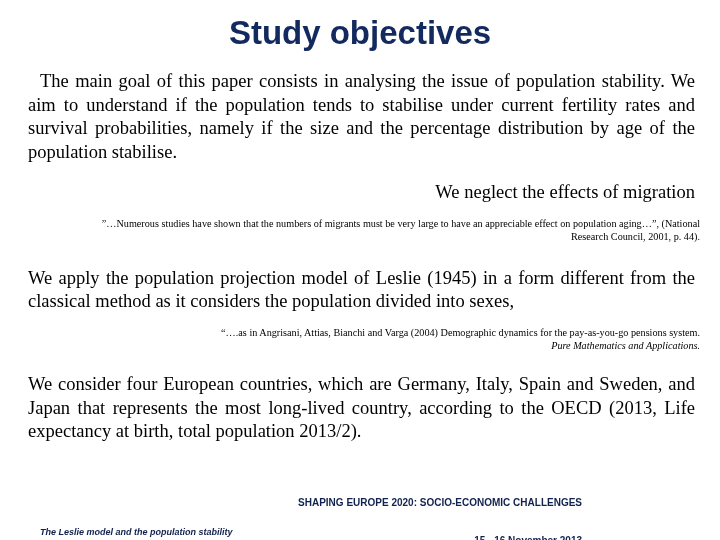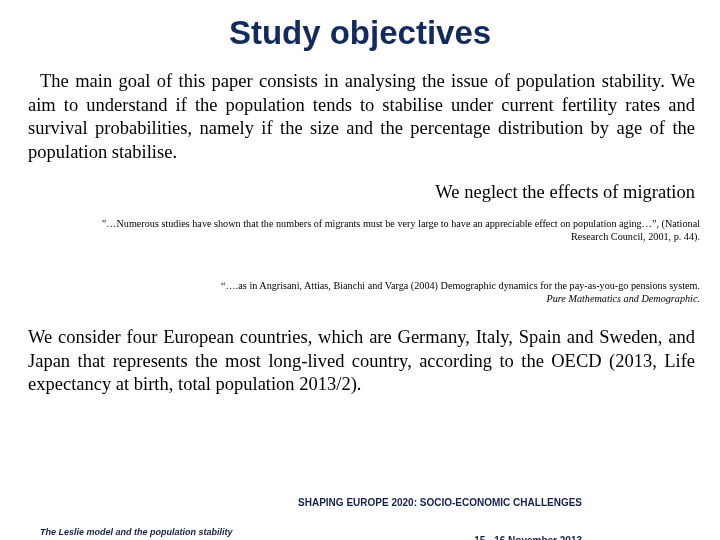--- a/index.html
+++ b/index.html
@@ -134,26 +134,27 @@
     <div class="gap-md"></div>
 
     <p class="heading-line">We neglect the effects of migration</p>
 
     <div class="gap-sm"></div>
 
     <p class="quote">”…Numerous studies have shown that the numbers of migrants must be very large to have an appreciable effect on population aging…”, (National Research Council, 2001, p. 44).</p>
 
     <div class="gap-xl"></div>
 
+    <p class="para">We apply the population projection model of Leslie (1945) in a form different from the classical method as it considers the population divided into sexes,</p>
 
     <div class="gap-sm"></div>
 
     <p class="quote">
       <span>“….as in Angrisani, Attias, Bianchi and Varga (2004) Demographic dynamics for the pay-as-you-go pensions system.</span><br>
-      <span class="italic">Pure Mathematics and Demographic.</span>
+      <span class="italic">Pure Mathematics and Applications.</span>
     </p>
 
     <div class="gap-lg"></div>
 
     <p class="para">We consider four European countries, which are Germany, Italy, Spain and Sweden, and Japan that represents the most long-lived country, according to the OECD (2013, Life expectancy at birth, total population 2013/2).</p>
 
   </div>
 
   <div class="footer-left">The Leslie model and the population stability</div>
 

